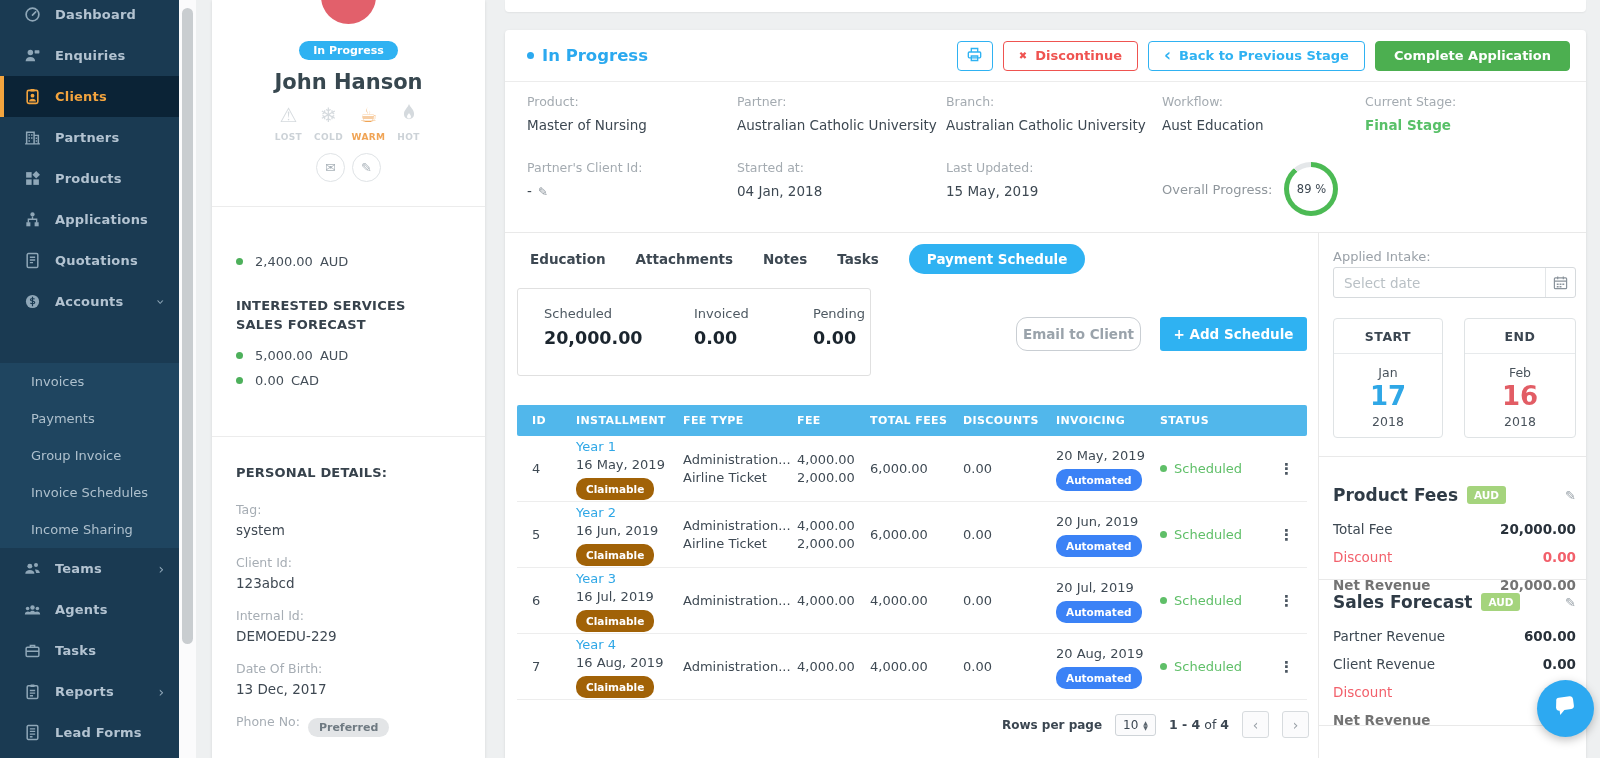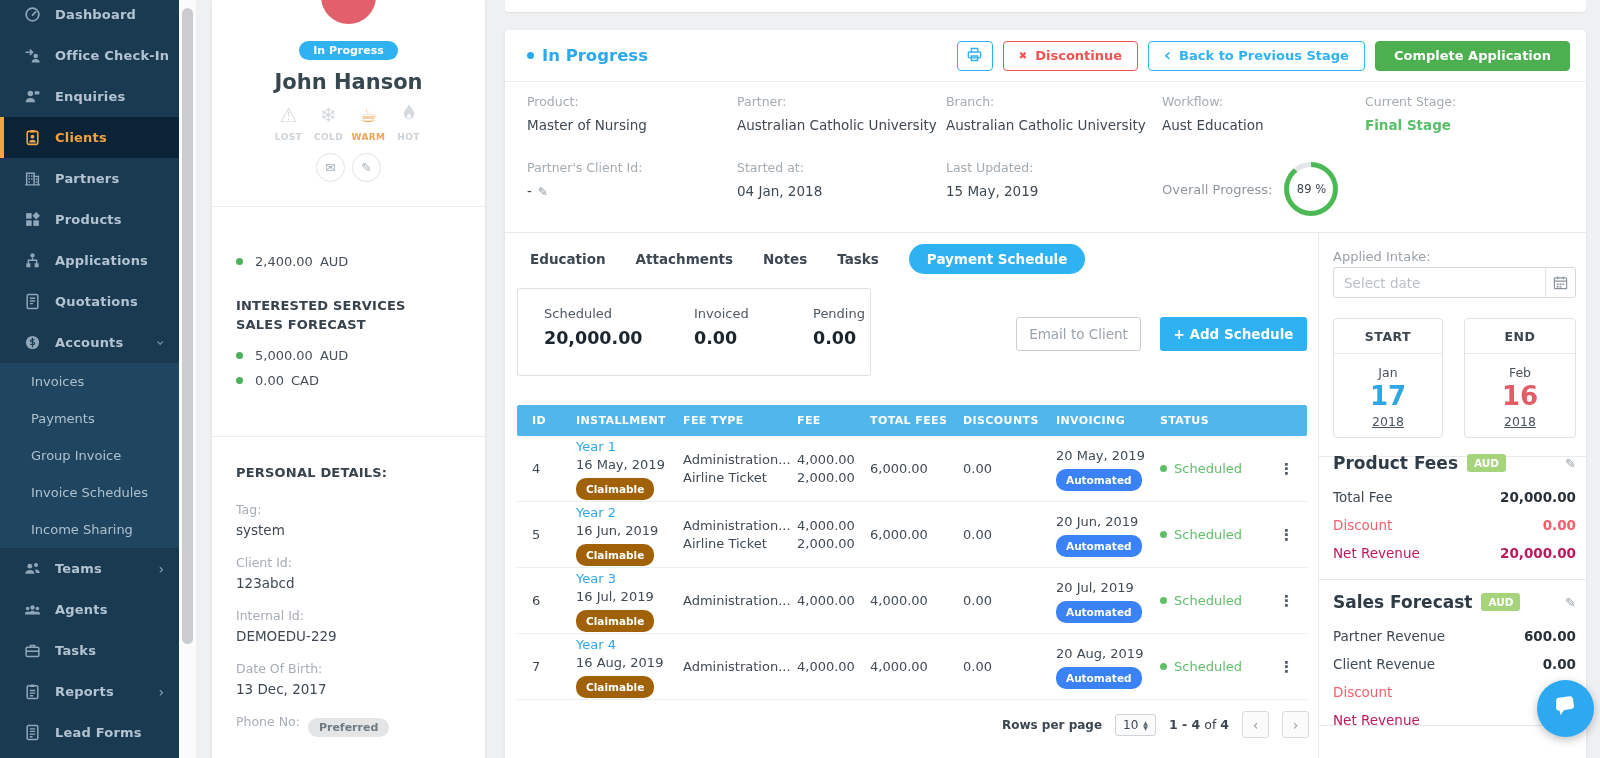--- a/index.html
+++ b/index.html
@@ -96,22 +96,22 @@
   .tab { font-size:13.5px; font-weight:600; color:#3d4852; cursor:pointer; }
   .tab.pill { background:#2fb2f2; color:#fff; border-radius:16px; padding:7px 18px; }
 
   .sumbox { position:absolute; left:12px; top:55px; width:354px; height:88px; border:1px solid #e0e0e0;
     border-radius:3px; display:flex; padding:17px 0 0 26px; }
   .sumcol1 { width:150px; } .sumcol2 { width:119px; }
   .slabel { font-size:13px; color:#4e5962; }
   .sval { font-size:17.5px; font-weight:800; color:#1b252e; margin-top:7px; }
 
   .email-btn { position:absolute; left:511px; top:84px; width:125px; height:34px; border:1px solid #c9ced3;
-    border-radius:3px; display:flex; align-items:center; justify-content:center; color:#9aa3ab;
-    font-size:13.5px; font-weight:400; cursor:pointer; background:#fff; }
+    border-radius:11px; display:flex; align-items:center; justify-content:center; color:#9aa3ab;
+    font-size:13.5px; font-weight:700; cursor:pointer; background:#fff; }
   .add-btn { position:absolute; left:655px; top:84px; width:147px; height:34px; background:#2fb2f2;
     border-radius:3px; display:flex; align-items:center; justify-content:center; color:#fff;
     font-size:13.5px; font-weight:700; cursor:pointer; }
 
   .ptable { position:absolute; left:12px; top:172px; width:790px; }
   .tgrid { display:grid; grid-template-columns:59px 107px 114px 73px 93px 93px 104px 106px 41px; align-items:center; }
   .thead { height:31px; background:#51b7eb; border-radius:2px; color:#fff; font-size:11px; font-weight:700;
     letter-spacing:.4px; }
   .thead .th:first-child, .trow .td:first-child { padding-left:15px; }
   .trow { height:66px; border-bottom:1px solid #ededed; font-size:13px; color:#3f4a54; line-height:18px; }
@@ -144,58 +144,50 @@
   .date-input input::placeholder { color:#b9c0c5; }
   .cal { width:30px; height:100%; border-left:1px solid #e3e6e8; display:flex; align-items:center;
     justify-content:center; cursor:pointer; }
   .date-cards { position:absolute; top:85px; left:14px; right:10px; display:flex; justify-content:space-between; }
   .dcard { width:110px; height:120px; border:1px solid #dfe3e5; border-radius:4px; background:#fff; }
   .dcard .hd { height:35px; border-bottom:1px solid #e7eaec; display:flex; align-items:center; justify-content:center;
     font-size:12.5px; font-weight:700; color:#3b4651; letter-spacing:.5px; }
   .dcard .mo { text-align:center; font-size:12.5px; color:#49535c; margin-top:11px; }
   .dcard .dy { text-align:center; font-size:26px; font-weight:800; margin-top:1px; }
   .dcard .dy.blue { color:#2fa7e6; } .dcard .dy.red { color:#e25d65; }
-  .dcard .yrr { text-align:center; font-size:12.5px; color:#49535c; margin-top:3px;text-decoration:underline; }
+  .dcard .yrr { text-align:center; font-size:12.5px; color:#49535c; margin-top:3px; }
   .hdiv { position:absolute; left:0; right:0; height:1px; background:#e9e9e9; }
   .fees { position:absolute; left:14px; right:10px; }
   .ftitle-row { display:flex; align-items:center; }
   .ftitle { font-size:17px; font-weight:700; color:#2f3b46; }
   .aud { background:#a5d47d; color:#fff; font-size:10.5px; font-weight:700; border-radius:3px;
     padding:3px 7px; margin-left:9px; }
   .fedit { margin-left:auto; color:#97a0a7; font-size:13px; cursor:pointer; }
   .frow { display:flex; justify-content:space-between; margin-top:12px; font-size:13.5px; color:#3d4852; }
   .frow .fv { font-weight:600; color:#28313a; }
   .frow.red, .frow.red .fv { color:#f2606b; }
-  .frow.blu, .frow.blu .fv { color:#be185d; }
+  .frow.blu, .frow.blu .fv { color:#737373;font-weight:bold; }
 
   .chat-fab { position:absolute; left:1537px; top:680px; width:57px; height:57px; border-radius:50%;
     background:#2da9f1; box-shadow:0 3px 10px rgba(0,0,0,.25); display:flex; align-items:center;
     justify-content:center; cursor:pointer; }
 </style>
 </head>
 <body>
 
 <div class="stage">
 
   <div class="sidebar">
     <div class="nav">
       <div class="nav-item">
         <span class="nico"><svg viewBox="0 0 16 16">
               <circle cx="8" cy="8" r="6" fill="none" stroke="currentColor" stroke-width="1.6"></circle>
               <path d="M8 8.5 11 5.5" stroke="currentColor" stroke-width="1.6" fill="none" stroke-linecap="round"></path>
             </svg></span>
         <span class="nlabel">Dashboard</span>
-      </div>
-      <div class="nav-item">
-        <span class="nico"><svg viewBox="0 0 16 16">
-              <path d="M1.5 5h6M5.5 2.5 8 5 5.5 7.5" stroke="currentColor" stroke-width="1.5" fill="none"></path>
-              <circle cx="11" cy="8.5" r="2.1" fill="currentColor"></circle>
-              <path d="M7.2 14.5c0-2.1 1.7-3.2 3.8-3.2s3.8 1.1 3.8 3.2z" fill="currentColor"></path>
-            </svg></span>
-        <span class="nlabel">Office Check-In</span>
       </div>
       <div class="nav-item">
         <span class="nico"><svg viewBox="0 0 16 16">
               <circle cx="6" cy="5.2" r="2.6" fill="currentColor"></circle>
               <path d="M1.5 13.5c0-2.6 2-4 4.5-4s4.5 1.4 4.5 4z" fill="currentColor"></path>
               <rect x="10" y="3" width="4.5" height="3" rx=".5" fill="currentColor"></rect>
             </svg></span>
         <span class="nlabel">Enquiries</span>
       </div>
       <div class="nav-item active">
@@ -644,21 +636,21 @@
           <div class="dcard" style="width:112px">
             <div class="hd">END</div>
             <div class="mo">Feb</div>
             <div class="dy red">16</div>
             <div class="yrr">2018</div>
           </div>
         </div>
 
         <div class="hdiv" style="top:223px"></div>
 
-        <div class="fees" style="top:220px">
+        <div class="fees" style="top:252px">
           <div class="ftitle-row">
             <span class="ftitle">Product Fees</span>
             <span class="aud">AUD</span>
             <span class="fedit">✎</span>
           </div>
           <div class="frow" style="margin-top:16px">
             <span>Total Fee</span>
               <span class="fv">20,000.00</span>
           </div>
           <div class="frow red">

